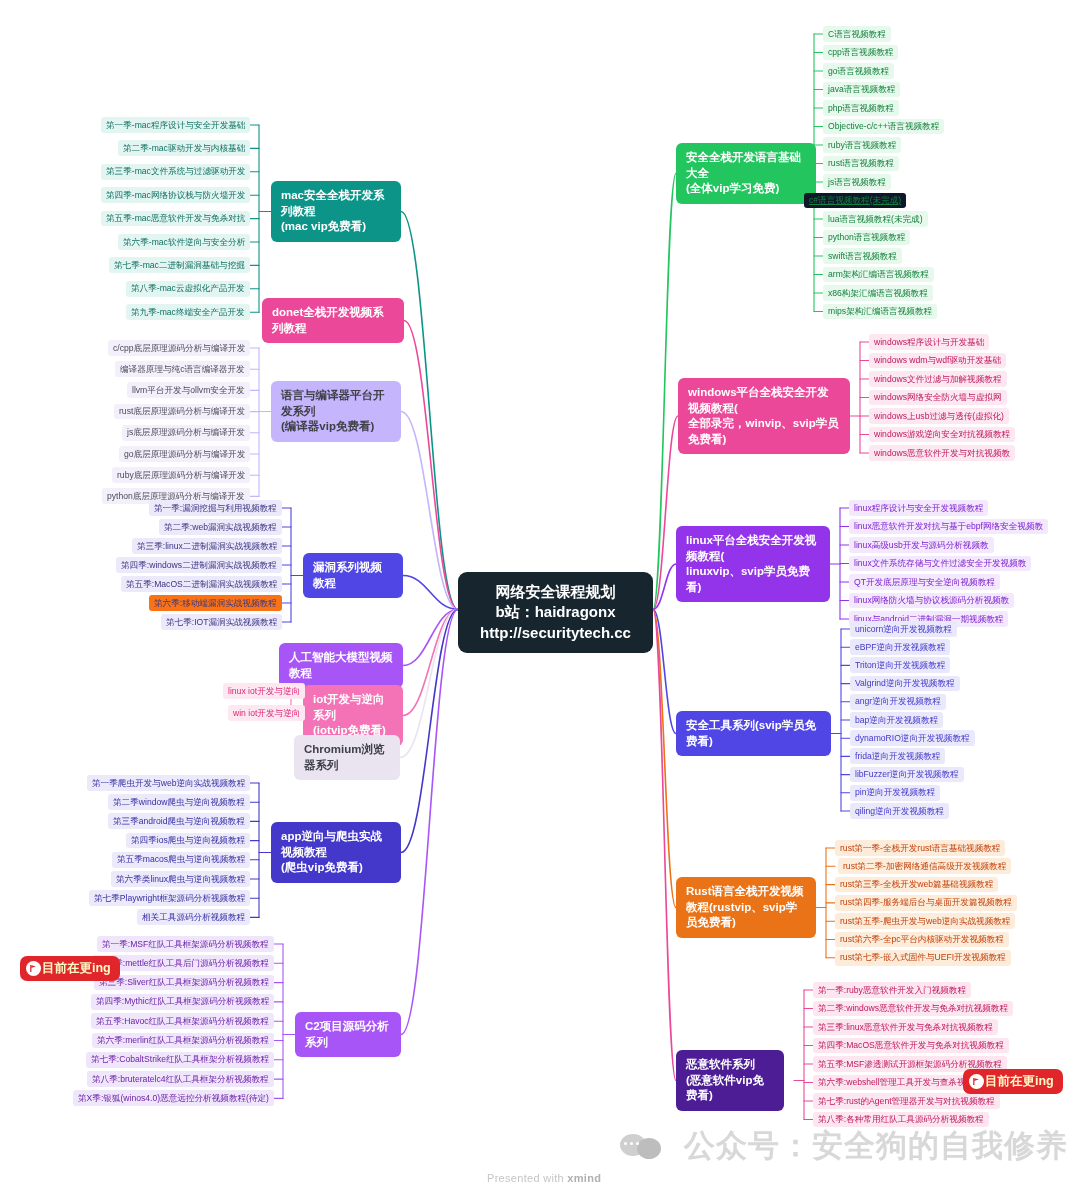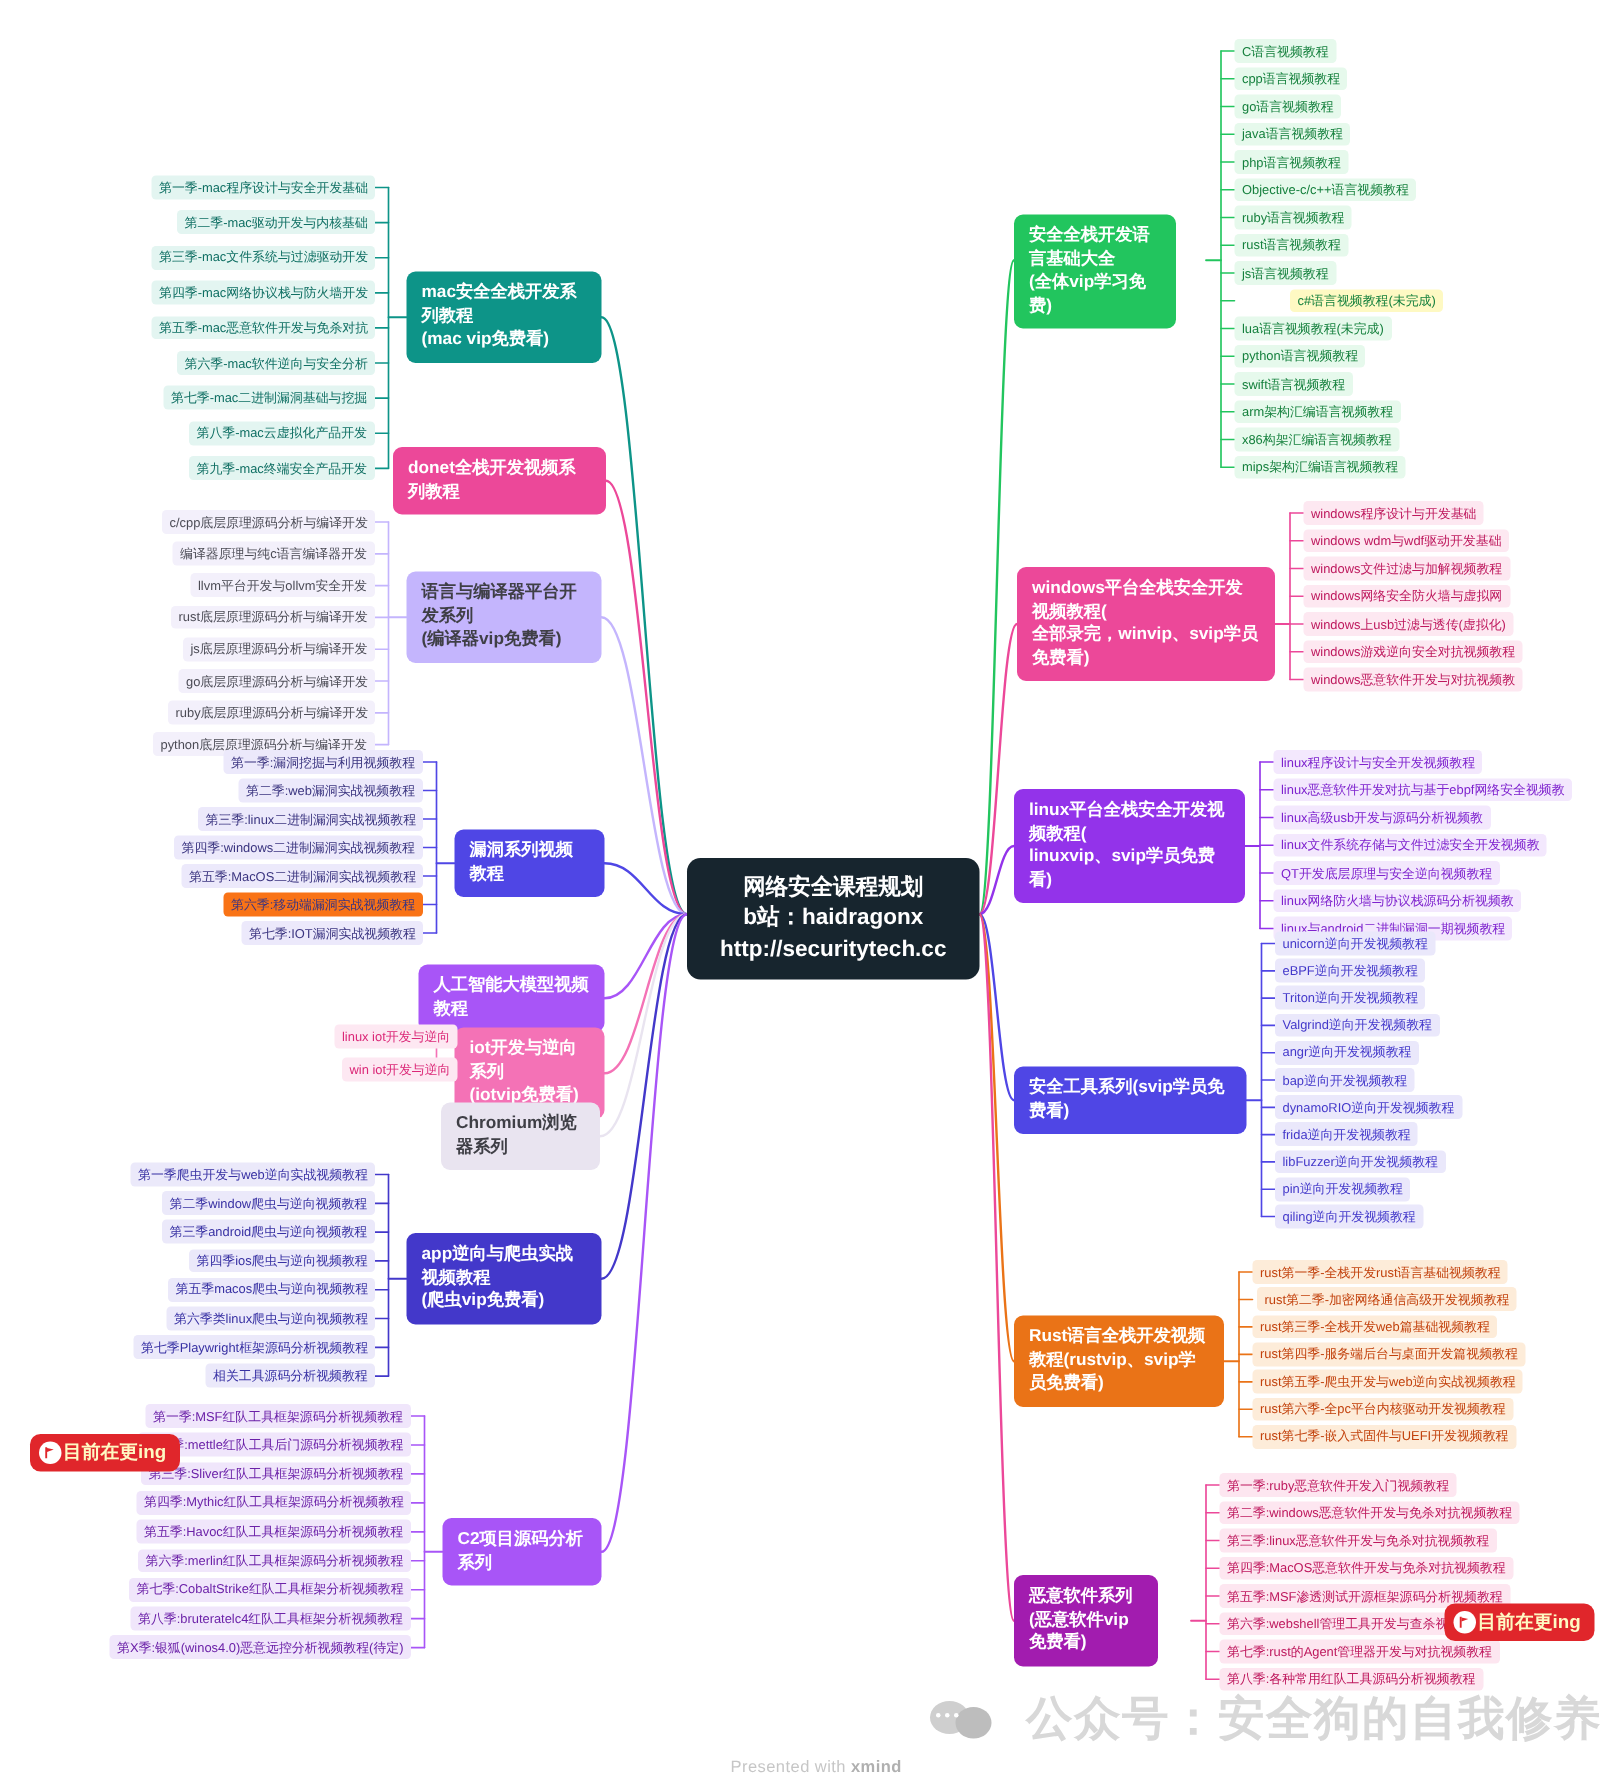--- a/index.html
+++ b/index.html
@@ -287,31 +287,31 @@
     <div class="node main" style="left: 295px; top: 1012px; background: rgb(168, 85, 247); width: 106px; white-space: normal; color: rgb(255, 255, 255);">C2项目源码分析系列</div>
     <div class="node leaf" style="left: 97px; top: 936px; background: rgb(240, 230, 251); color: rgb(107, 33, 168);">第一季:MSF红队工具框架源码分析视频教程</div>
     <div class="node leaf" style="left: 92px; top: 955.3px; background: rgb(240, 230, 251); color: rgb(107, 33, 168);">第二季:mettle红队工具后门源码分析视频教程</div>
     <div class="node leaf" style="left: 94px; top: 974.6px; background: rgb(240, 230, 251); color: rgb(107, 33, 168);">第三季:Sliver红队工具框架源码分析视频教程</div>
     <div class="node leaf" style="left: 91px; top: 993.9px; background: rgb(240, 230, 251); color: rgb(107, 33, 168);">第四季:Mythic红队工具框架源码分析视频教程</div>
     <div class="node leaf" style="left: 91px; top: 1013.2px; background: rgb(240, 230, 251); color: rgb(107, 33, 168);">第五季:Havoc红队工具框架源码分析视频教程</div>
     <div class="node leaf" style="left: 92px; top: 1032.5px; background: rgb(240, 230, 251); color: rgb(107, 33, 168);">第六季:merlin红队工具框架源码分析视频教程</div>
     <div class="node leaf" style="left: 86px; top: 1051.8px; background: rgb(240, 230, 251); color: rgb(107, 33, 168);">第七季:CobaltStrike红队工具框架分析视频教程</div>
     <div class="node leaf" style="left: 87px; top: 1071.1px; background: rgb(240, 230, 251); color: rgb(107, 33, 168);">第八季:bruteratelc4红队工具框架分析视频教程</div>
     <div class="node leaf" style="left: 73px; top: 1090.4px; background: rgb(240, 230, 251); color: rgb(107, 33, 168);">第X季:银狐(winos4.0)恶意远控分析视频教程(待定)</div>
-    <div class="node main" style="left: 676px; top: 143px; background: rgb(34, 197, 94); width: 108px; white-space: normal; color: rgb(255, 255, 255);">安全全栈开发语言基础大全<br>(全体vip学习免费)</div>
+    <div class="node main" style="left: 676px; top: 143px; background: rgb(34, 197, 94); width: 140px; white-space: normal; color: rgb(255, 255, 255);">安全全栈开发语言基础大全<br>(全体vip学习免费)</div>
     <div class="node leaf" style="left: 823px; top: 26px; background: rgb(230, 249, 236); color: rgb(21, 128, 61);">C语言视频教程</div>
     <div class="node leaf" style="left: 823px; top: 44.5px; background: rgb(230, 249, 236); color: rgb(21, 128, 61);">cpp语言视频教程</div>
     <div class="node leaf" style="left: 823px; top: 63px; background: rgb(230, 249, 236); color: rgb(21, 128, 61);">go语言视频教程</div>
     <div class="node leaf" style="left: 823px; top: 81.5px; background: rgb(230, 249, 236); color: rgb(21, 128, 61);">java语言视频教程</div>
     <div class="node leaf" style="left: 823px; top: 100px; background: rgb(230, 249, 236); color: rgb(21, 128, 61);">php语言视频教程</div>
     <div class="node leaf" style="left: 823px; top: 118.5px; background: rgb(230, 249, 236); color: rgb(21, 128, 61);">Objective-c/c++语言视频教程</div>
     <div class="node leaf" style="left: 823px; top: 137px; background: rgb(230, 249, 236); color: rgb(21, 128, 61);">ruby语言视频教程</div>
     <div class="node leaf" style="left: 823px; top: 155.5px; background: rgb(230, 249, 236); color: rgb(21, 128, 61);">rust语言视频教程</div>
     <div class="node leaf" style="left: 823px; top: 174px; background: rgb(230, 249, 236); color: rgb(21, 128, 61);">js语言视频教程</div>
-    <div class="node leaf" style="left: 860px; top: 192.5px; background: #fef9c3; color: rgb(21, 128, 61);">c#语言视频教程(未完成)</div>
+    <div class="node leaf" style="left: 804px; top: 192.5px; background: #0f172a; color: rgb(21, 128, 61); text-decoration: underline;">c#语言视频教程(未完成)</div>
     <div class="node leaf" style="left: 823px; top: 211px; background: rgb(230, 249, 236); color: rgb(21, 128, 61);">lua语言视频教程(未完成)</div>
     <div class="node leaf" style="left: 823px; top: 229.5px; background: rgb(230, 249, 236); color: rgb(21, 128, 61);">python语言视频教程</div>
     <div class="node leaf" style="left: 823px; top: 248px; background: rgb(230, 249, 236); color: rgb(21, 128, 61);">swift语言视频教程</div>
     <div class="node leaf" style="left: 823px; top: 266.5px; background: rgb(230, 249, 236); color: rgb(21, 128, 61);">arm架构汇编语言视频教程</div>
     <div class="node leaf" style="left: 823px; top: 285px; background: rgb(230, 249, 236); color: rgb(21, 128, 61);">x86构架汇编语言视频教程</div>
     <div class="node leaf" style="left: 823px; top: 303.5px; background: rgb(230, 249, 236); color: rgb(21, 128, 61);">mips架构汇编语言视频教程</div>
     <div class="node main" style="left: 678px; top: 378px; background: rgb(236, 72, 153); width: 172px; white-space: normal; color: rgb(255, 255, 255);">windows平台全栈安全开发视频教程(<br>全部录完，winvip、svip学员免费看)</div>
     <div class="node leaf" style="left: 869px; top: 334px; background: rgb(253, 232, 241); color: rgb(190, 24, 93);">windows程序设计与开发基础</div>
     <div class="node leaf" style="left: 869px; top: 352.5px; background: rgb(253, 232, 241); color: rgb(190, 24, 93);">windows wdm与wdf驱动开发基础</div>
     <div class="node leaf" style="left: 869px; top: 371px; background: rgb(253, 232, 241); color: rgb(190, 24, 93);">windows文件过滤与加解视频教程</div>
@@ -340,21 +340,21 @@
     <div class="node leaf" style="left: 850px; top: 784.8px; background: rgb(234, 232, 251); color: rgb(67, 56, 202);">pin逆向开发视频教程</div>
     <div class="node leaf" style="left: 850px; top: 803px; background: rgb(234, 232, 251); color: rgb(67, 56, 202);">qiling逆向开发视频教程</div>
     <div class="node main" style="left: 676px; top: 877px; background: rgb(234, 115, 23); width: 140px; white-space: normal; color: rgb(255, 255, 255);">Rust语言全栈开发视频教程(rustvip、svip学员免费看)</div>
     <div class="node leaf" style="left: 835px; top: 840px; background: rgb(253, 236, 217); color: rgb(194, 65, 12);">rust第一季-全栈开发rust语言基础视频教程</div>
     <div class="node leaf" style="left: 838px; top: 858.3px; background: rgb(253, 236, 217); color: rgb(194, 65, 12);">rust第二季-加密网络通信高级开发视频教程</div>
     <div class="node leaf" style="left: 835px; top: 876.6px; background: rgb(253, 236, 217); color: rgb(194, 65, 12);">rust第三季-全栈开发web篇基础视频教程</div>
     <div class="node leaf" style="left: 835px; top: 894.9px; background: rgb(253, 236, 217); color: rgb(194, 65, 12);">rust第四季-服务端后台与桌面开发篇视频教程</div>
     <div class="node leaf" style="left: 835px; top: 913.2px; background: rgb(253, 236, 217); color: rgb(194, 65, 12);">rust第五季-爬虫开发与web逆向实战视频教程</div>
     <div class="node leaf" style="left: 835px; top: 931.5px; background: rgb(253, 236, 217); color: rgb(194, 65, 12);">rust第六季-全pc平台内核驱动开发视频教程</div>
     <div class="node leaf" style="left: 835px; top: 949.8px; background: rgb(253, 236, 217); color: rgb(194, 65, 12);">rust第七季-嵌入式固件与UEFI开发视频教程</div>
-    <div class="node main" style="left: 676px; top: 1050px; background: #a21caf; width: 96px; white-space: normal; color: rgb(255, 255, 255);">恶意软件系列<br>(恶意软件vip免费看)</div>
+    <div class="node main" style="left: 676px; top: 1050px; background: #4c1d95; width: 108px; white-space: normal; color: rgb(255, 255, 255);">恶意软件系列<br>(恶意软件vip免费看)</div>
     <div class="node leaf" style="left: 813px; top: 982px; background: rgb(253, 230, 240); color: rgb(190, 24, 93);">第一季:ruby恶意软件开发入门视频教程</div>
     <div class="node leaf" style="left: 813px; top: 1000.5px; background: rgb(253, 230, 240); color: rgb(190, 24, 93);">第二季:windows恶意软件开发与免杀对抗视频教程</div>
     <div class="node leaf" style="left: 813px; top: 1019px; background: rgb(253, 230, 240); color: rgb(190, 24, 93);">第三季:linux恶意软件开发与免杀对抗视频教程</div>
     <div class="node leaf" style="left: 813px; top: 1037.5px; background: rgb(253, 230, 240); color: rgb(190, 24, 93);">第四季:MacOS恶意软件开发与免杀对抗视频教程</div>
     <div class="node leaf" style="left: 813px; top: 1056px; background: rgb(253, 230, 240); color: rgb(190, 24, 93);">第五季:MSF渗透测试开源框架源码分析视频教程</div>
     <div class="node leaf" style="left: 813px; top: 1074.5px; background: rgb(253, 230, 240); color: rgb(190, 24, 93);">第六季:webshell管理工具开发与查杀视频教程</div>
     <div class="node leaf" style="left: 813px; top: 1093px; background: rgb(253, 230, 240); color: rgb(190, 24, 93);">第七季:rust的Agent管理器开发与对抗视频教程</div>
     <div class="node leaf" style="left: 813px; top: 1111.5px; background: rgb(253, 230, 240); color: rgb(190, 24, 93);">第八季:各种常用红队工具源码分析视频教程</div>
     <div class="node badge" style="left: 20px; top: 956px;">
       <span class="flagcircle">

